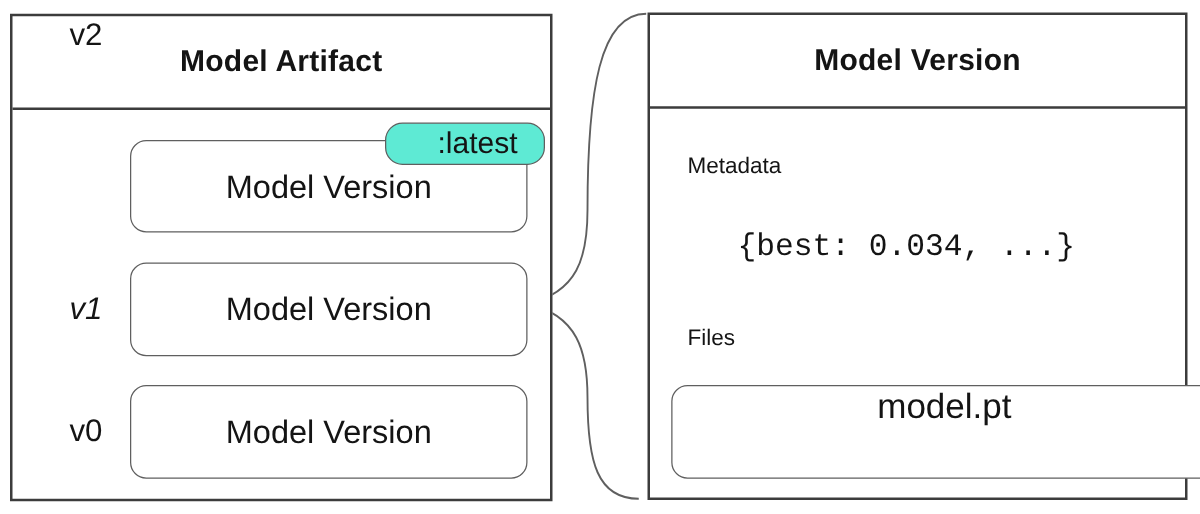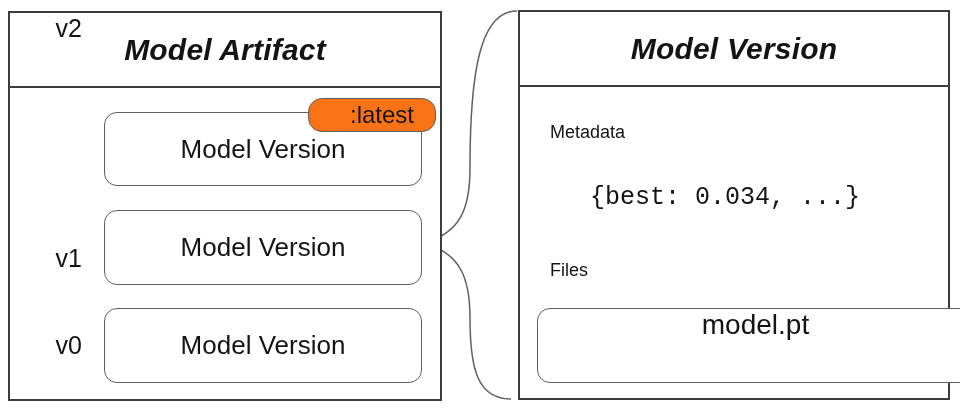--- a/index.html
+++ b/index.html
@@ -30,24 +30,23 @@
     position: absolute;
     left: 0; top: 0; right: 0;
     height: 75px;
     box-sizing: border-box;
     border-bottom: 2px solid #3c3c3c;
     display: flex;
     align-items: center;
     justify-content: center;
   }
   .panel-title {
-    font-size: 30px;
+    font-size: 24px;
     font-weight: bold;
     letter-spacing: 0.2px;
-    font-style: italic;
   }
   .version-label {
     position: absolute;
     left: 24px;
     width: 48px;
     height: 30px;
     line-height: 30px;
     text-align: right;
     font-size: 25px;
   }
@@ -65,34 +64,34 @@
     font-size: 26px;
   }
   .alias-tag {
     position: absolute;
     left: 298px;
     width: 128px;
     height: 34px;
     box-sizing: border-box;
     border: 1.5px solid #5f5f5f;
     border-radius: 14px;
-    background: #f97316;
+    background: #5eead4;
     display: flex;
     align-items: center;
     justify-content: center;
     padding-left: 20px;
     font-size: 24px;
     z-index: 3;
   }
   #tag-latest { top: 85px; }
   #tag-best   { top: 182px; }
   #vbox-v2 { top: 99px;  height: 74px; }
   #vbox-v1 { top: 197px; height: 75px; }
   #vbox-v0 { top: 295px; height: 75px; }
-  #vlabel-v1 { top: 230px; }
+  #vlabel-v1 { top: 219px; font-style: italic; }
   #vlabel-v0 { top: 317px; }
   .section-heading {
     position: absolute;
     left: 30px;
     height: 32px;
     line-height: 32px;
     font-size: 18px;
     font-weight: normal;
   }
   #metadata-heading { top: 104px; }

